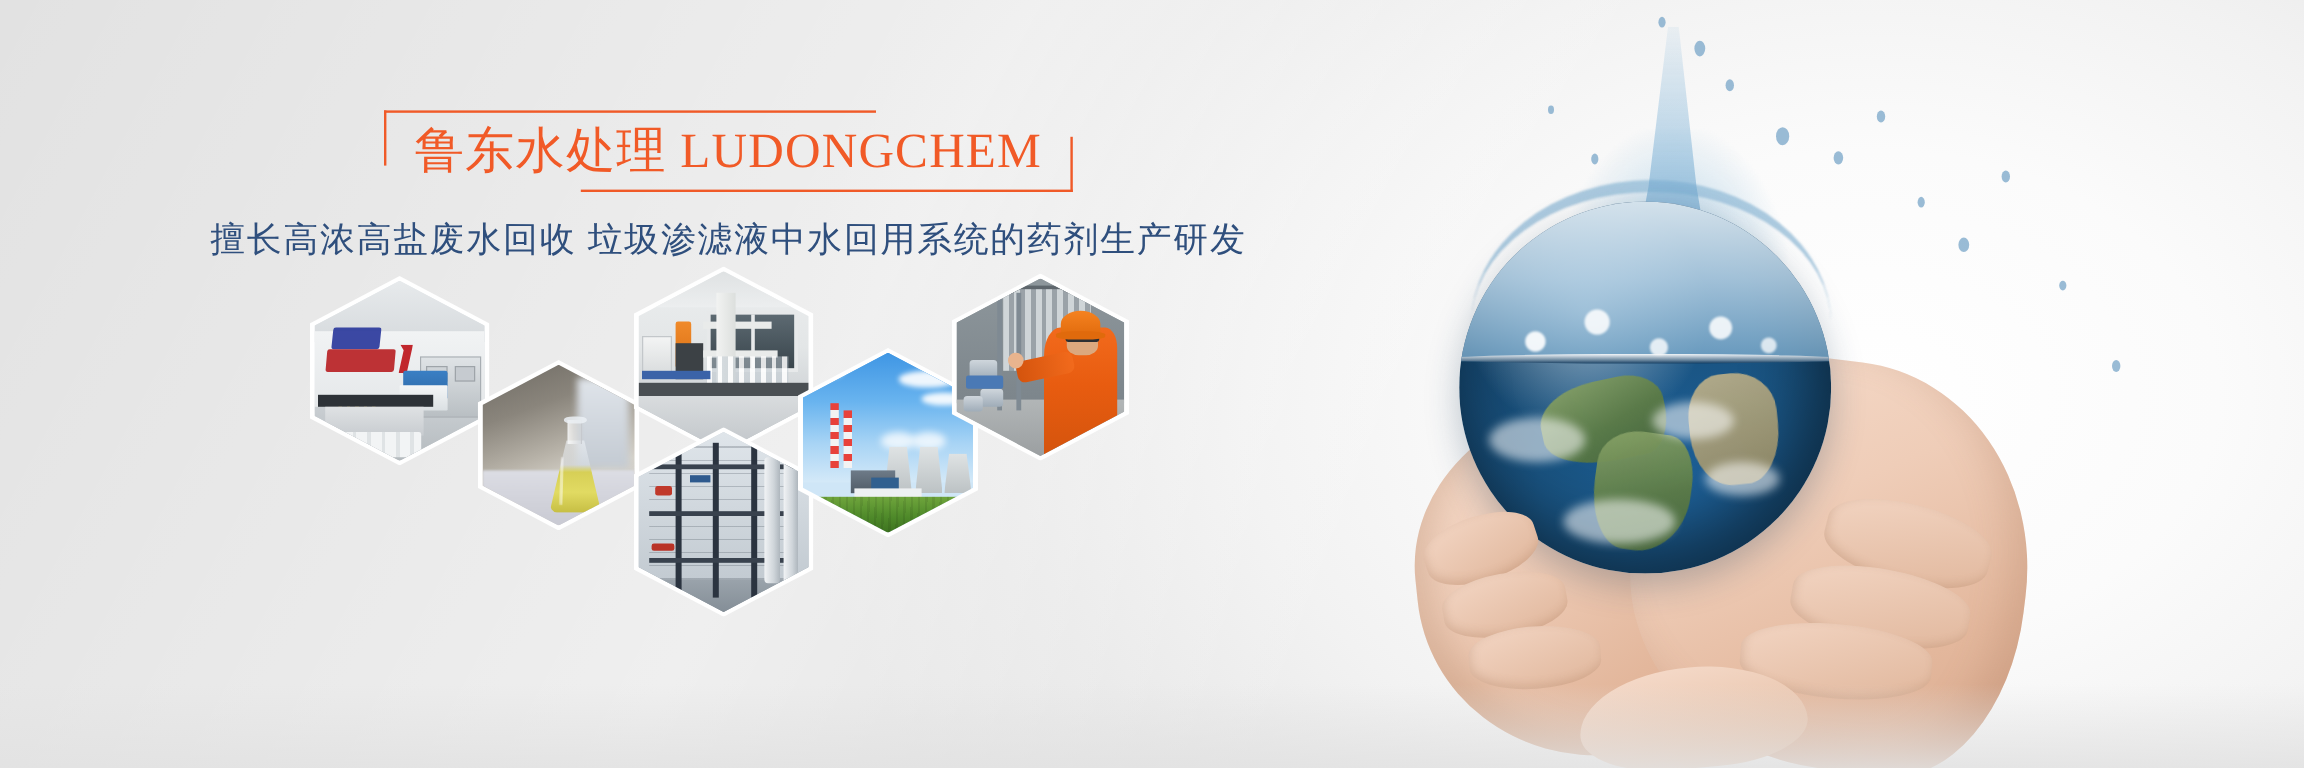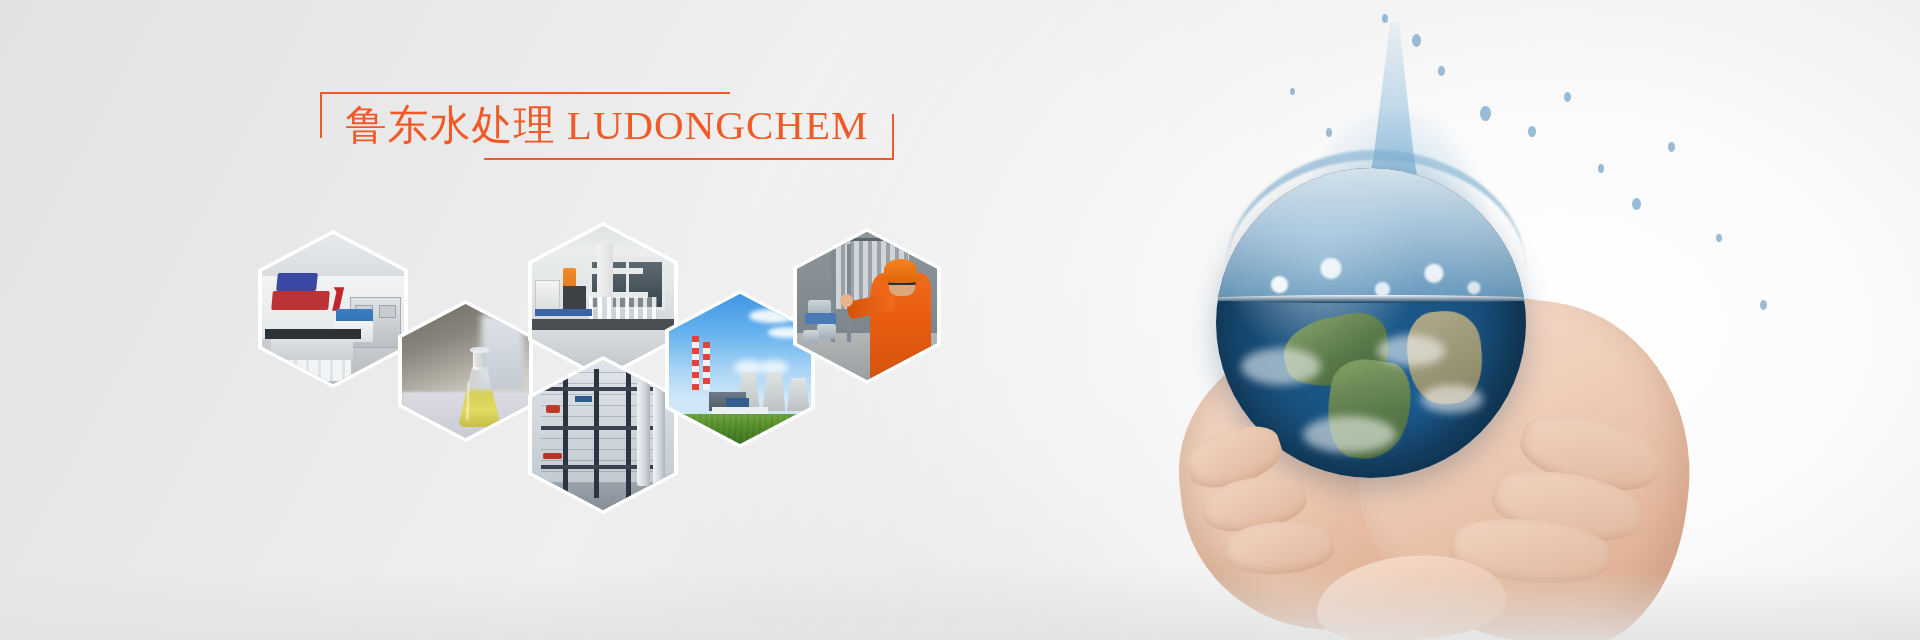--- a/index.html
+++ b/index.html
@@ -368,20 +368,21 @@
   <div id="headline">
 
     <div class="title-frame">
       <span class="br-tl"></span>
       <span class="br-ttop"></span>
       <span class="br-br"></span>
       <span class="br-bbot"></span>
       <div id="brand-title">鲁东水处理 LUDONGCHEM</div>
     </div>
 
+    <div id="brand-sub">擅长高浓高盐废水回收 垃圾渗滤液中水回用系统的药剂生产研发</div>
   </div>
 
   <div id="hex-cluster">
 
     <div class="hex h1">
       <div class="inner">
         <div class="lab-ceiling"></div>
         <div class="lab-wall"></div>
         <div class="lab-floor"></div>
         <div class="wall-slogan">

